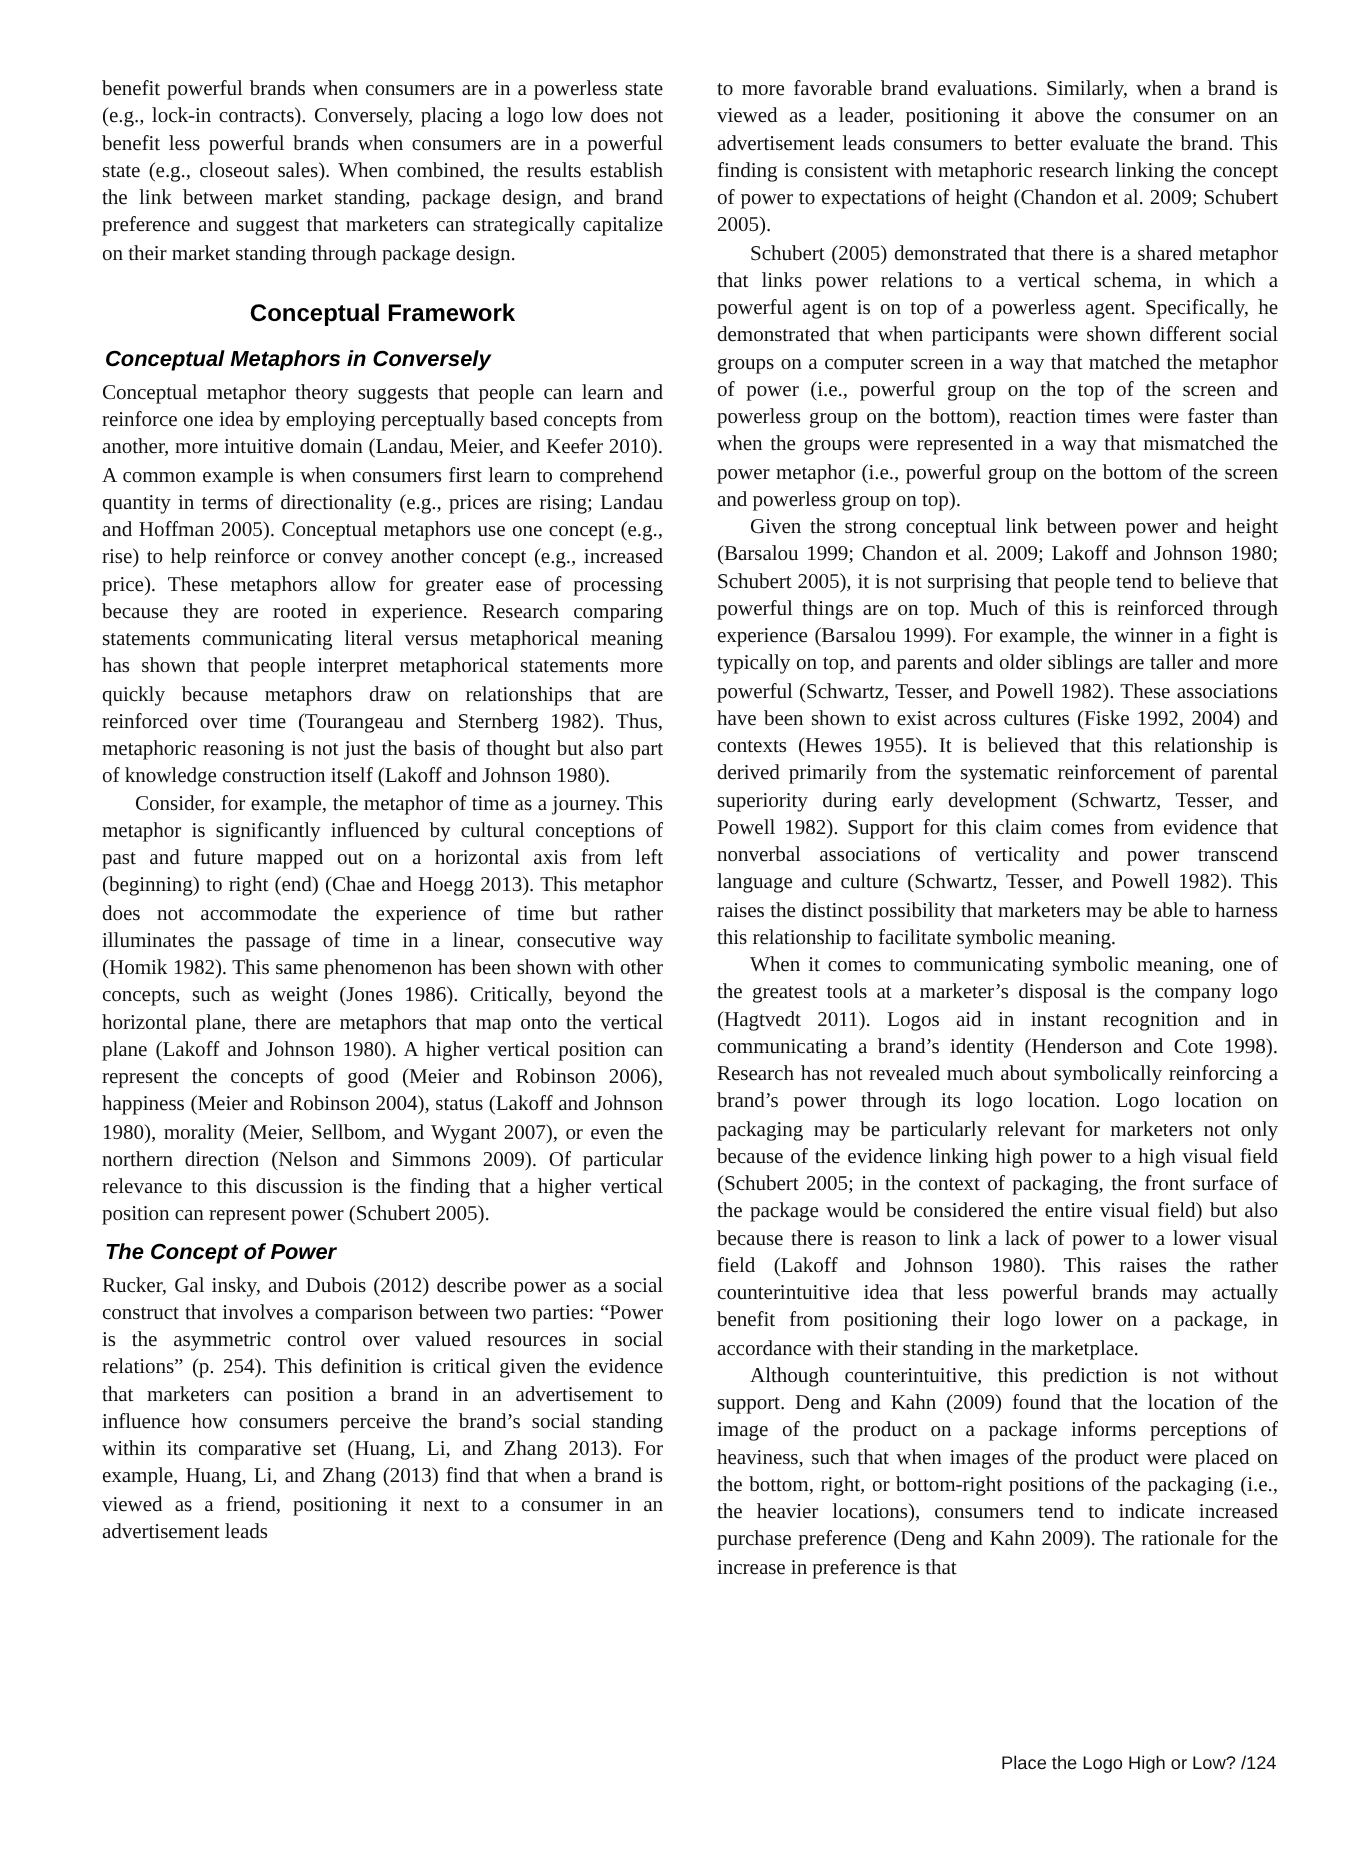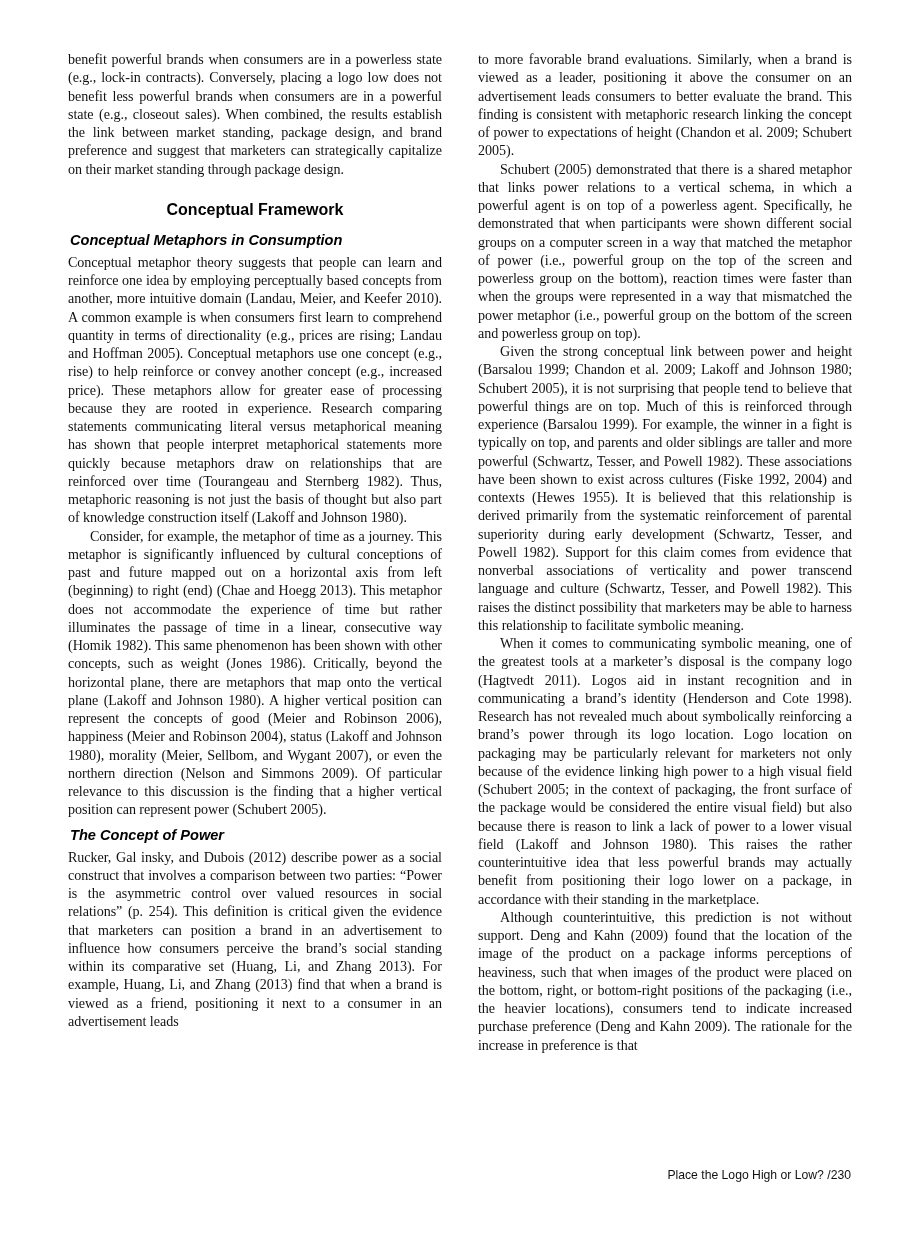--- a/index.html
+++ b/index.html
@@ -50,30 +50,30 @@
 </head>
 <body>
 
 <div class="page">
 
   <div class="col col-left">
     <p class="para">benefit powerful brands when consumers are in a powerless state (e.g., lock-in contracts). Conversely, placing a logo low does not benefit less powerful brands when consumers are in a powerful state (e.g., closeout sales). When com­bined, the results establish the link between market stand­ing, package design, and brand preference and suggest that marketers can strategically capitalize on their market stand­ing through package design.</p>
 
     <h2 class="section-title">Conceptual  Framework</h2>
 
-    <h3 class="subsection-title">Conceptual Metaphors in Consumption</h3>
+    <h3 class="subsection-title">Conceptual Metaphors in Conversely</h3>
     <p class="para">Conceptual metaphor theory suggests that people can learn and reinforce one idea by employing perceptually based concepts from another, more intuitive domain (Landau, Meier, and Keefer 2010). A common example is when con­sumers first learn to comprehend quantity in terms of direc­tionality (e.g., prices are rising; Landau and Hoffman 2005). Conceptual metaphors use one concept (e.g., rise) to help reinforce or convey another concept (e.g., increased price). These metaphors allow for greater ease of process­ing because they are rooted in experience. Research com­paring statements communicating literal versus metaphori­cal meaning has shown that people interpret metaphorical statements more quickly because metaphors draw on rela­tionships that are reinforced over time (Tourangeau and Sternberg  1982). Thus, metaphoric reasoning is not just the basis of thought but also part of knowledge construction itself (Lakoff and Johnson  1980).</p>
     <p class="para indent">Consider, for example, the metaphor of time as a jour­ney. This metaphor is significantly influenced by cultural conceptions of past and future mapped out on a horizontal axis from left (beginning) to right (end) (Chae and Hoegg 2013). This metaphor does not accommodate the experience of time but rather illuminates the passage of time in a linear, consecutive way (Homik  1982). This same phenomenon has been shown with other concepts, such as weight (Jones 1986). Critically, beyond the horizontal plane, there are metaphors that map onto the vertical plane (Lakoff and Johnson  1980). A higher vertical position can represent the concepts of good (Meier and Robinson 2006), happiness (Meier and Robinson 2004), status (Lakoff and Johnson 1980), morality (Meier, Sellbom, and Wygant 2007), or even the northern direction (Nelson and Simmons 2009). Of particular relevance to this discussion is the finding that a higher vertical position can represent power (Schubert 2005).</p>
 
     <h3 class="subsection-title gap">The Concept of Power</h3>
     <p class="para">Rucker, Gal insky, and Dubois (2012) describe power as a social construct that involves a comparison between two parties: “Power is the asymmetric control over valued resources in social relations” (p. 254). This definition is critical given the evidence that marketers can position a brand in an advertisement to influence how consumers per­ceive the brand’s social standing within its comparative set (Huang, Li, and Zhang 2013). For example, Huang, Li, and Zhang (2013) find that when a brand is viewed as a friend, positioning it next to a consumer in an advertisement leads</p>
   </div>
 
   <div class="col col-right">
     <p class="para">to more favorable brand evaluations. Similarly, when a brand is viewed as a leader, positioning it above the con­sumer on an advertisement leads consumers to better evalu­ate the brand. This finding is consistent with metaphoric research linking the concept of power to expectations of height (Chandon et al. 2009; Schubert 2005).</p>
     <p class="para indent">Schubert (2005) demonstrated that there is a shared metaphor that links power relations to a vertical schema, in which a powerful agent is on top of a powerless agent. Specifically, he demonstrated that when participants were shown different social groups on a computer screen in a way that matched the metaphor of power (i.e., powerful group on the top of the screen and powerless group on the bottom), reaction times were faster than when the groups were represented in a way that mismatched the power metaphor (i.e., powerful group on the bottom of the screen and powerless group on top).</p>
     <p class="para indent">Given the strong conceptual link between power and height (Barsalou  1999; Chandon et al. 2009; Lakoff and Johnson  1980; Schubert 2005), it is not surprising that people tend to believe that powerful things are on top. Much of this is reinforced through experience (Barsalou 1999). For example, the winner in a fight is typically on top, and parents and older siblings are taller and more pow­erful (Schwartz, Tesser, and Powell  1982). These associa­tions have been shown to exist across cultures (Fiske 1992, 2004) and contexts (Hewes  1955). It is believed that this relationship is derived primarily from the systematic rein­forcement of parental superiority during early development (Schwartz, Tesser, and Powell  1982). Support for this claim comes from evidence that nonverbal associations of verti­cality and power transcend language and culture (Schwartz, Tesser, and Powell  1982). This raises the distinct possibility that marketers may be able to harness this relationship to facilitate symbolic meaning.</p>
     <p class="para indent">When it comes to communicating symbolic meaning, one of the greatest tools at a marketer’s disposal is the com­pany logo (Hagtvedt 2011). Logos aid in instant recognition and in communicating a brand’s identity (Henderson and Cote  1998). Research has not revealed much about symbol­ically reinforcing a brand’s power through its logo location. Logo location on packaging may be particularly relevant for marketers not only because of the evidence linking high power to a high visual field (Schubert 2005; in the context of packaging, the front surface of the package would be considered the entire visual field) but also because there is reason to link a lack of power to a lower visual field (Lakoff and Johnson  1980). This raises the rather counterintuitive idea that less powerful brands may actually benefit from positioning their logo lower on a package, in accordance with their standing in the marketplace.</p>
     <p class="para indent">Although counterintuitive, this prediction is not without support. Deng and Kahn (2009) found that the location of the image of the product on a package informs perceptions of heaviness, such that when images of the product were placed on the bottom, right, or bottom-right positions of the packaging (i.e., the heavier locations), consumers tend to indicate increased purchase preference (Deng and Kahn 2009). The rationale for the increase in preference is that</p>
   </div>
 
-  <div class="running-footer">Place the Logo High or Low? /230</div>
+  <div class="running-footer">Place the Logo High or Low? /124</div>
 </div>
 
 </body></html>

